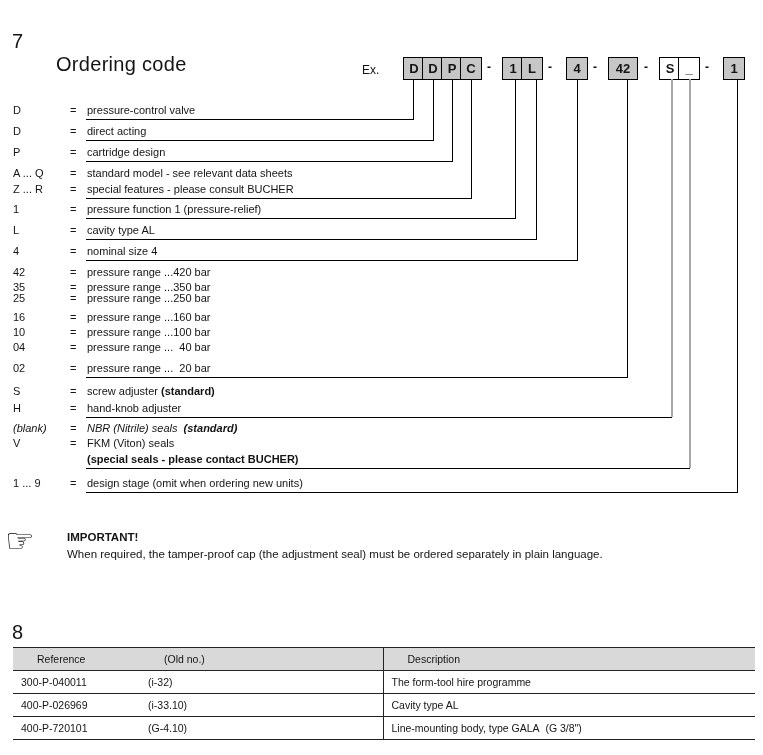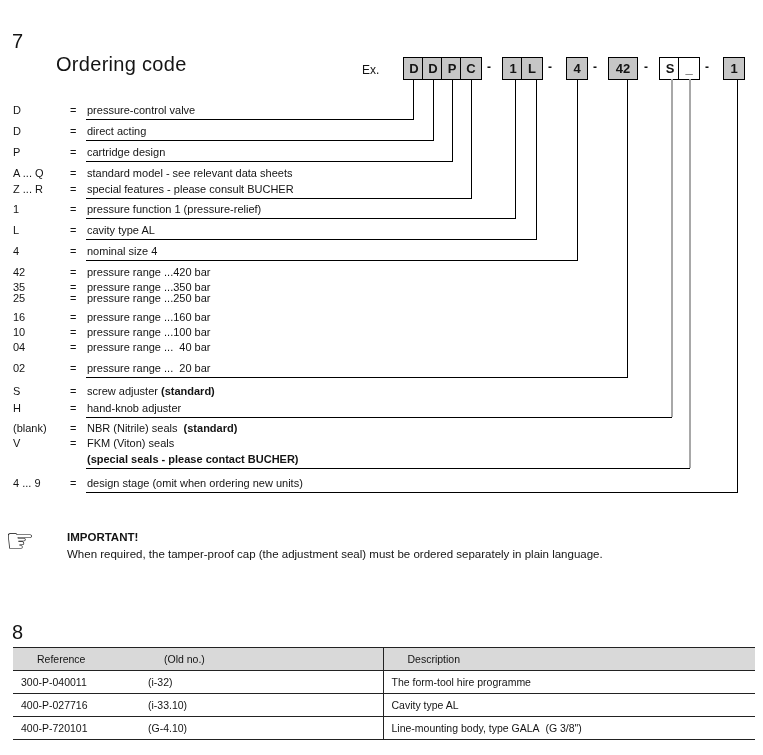--- a/index.html
+++ b/index.html
@@ -165,37 +165,37 @@
       <div class="orow" style="top: 385px;">
         <span class="code">S</span>
         <span class="eq">=</span>
         <span class="desc">screw adjuster <b>(standard)</b></span>
       </div>
       <div class="orow" style="top: 402px;">
         <span class="code">H</span>
         <span class="eq">=</span>
         <span class="desc">hand-knob adjuster</span>
       </div>
-      <div class="orow" style="top: 422px;">
+      <div class="orow" style="top: 422px; font-style: italic;">
         <span class="code">(blank)</span>
         <span class="eq">=</span>
         <span class="desc">NBR (Nitrile) seals&nbsp; <b>(standard)</b></span>
       </div>
       <div class="orow" style="top: 437px;">
         <span class="code">V</span>
         <span class="eq">=</span>
         <span class="desc">FKM (Viton) seals</span>
       </div>
       <div class="orow" style="top: 453px; font-weight: bold;">
         <span class="code"></span>
         <span class="eq"></span>
         <span class="desc">(special seals - please contact BUCHER)</span>
       </div>
       <div class="orow" style="top: 477px;">
-        <span class="code">4 ... 9</span>
+        <span class="code">1 ... 9</span>
         <span class="eq">=</span>
         <span class="desc">design stage (omit when ordering new units)</span>
       </div>
     </div>
 
   <span class="hand">☞</span>
   <div class="imp-title">IMPORTANT!</div>
   <div class="imp-text">When required, the tamper-proof cap (the adjustment seal) must be ordered separately in plain language.</div>
 
   <div class="heading" style="top:598px;">
@@ -216,21 +216,21 @@
           <th class="c3">Description</th>
         </tr>
       </thead>
     <tbody>
         <tr>
           <td>300-P-040011</td>
           <td>(i-32)</td>
           <td class="c3">The form-tool hire programme</td>
         </tr>
         <tr>
-          <td>400-P-027716</td>
+          <td>400-P-026969</td>
           <td>(i-33.10)</td>
           <td class="c3">Cavity type AL</td>
         </tr>
         <tr>
           <td>400-P-720101</td>
           <td>(G-4.10)</td>
           <td class="c3">Line-mounting body, type GALA&nbsp; (G 3/8")</td>
         </tr>
       </tbody>
   </table>

